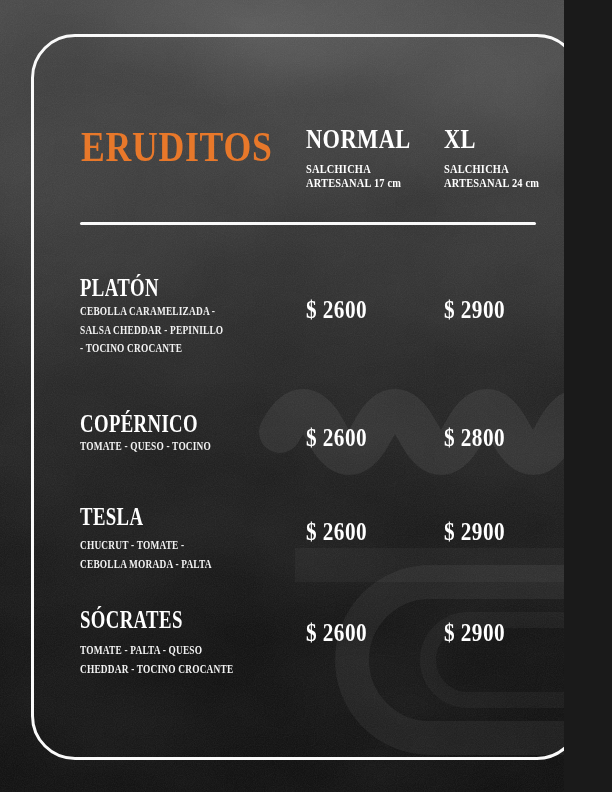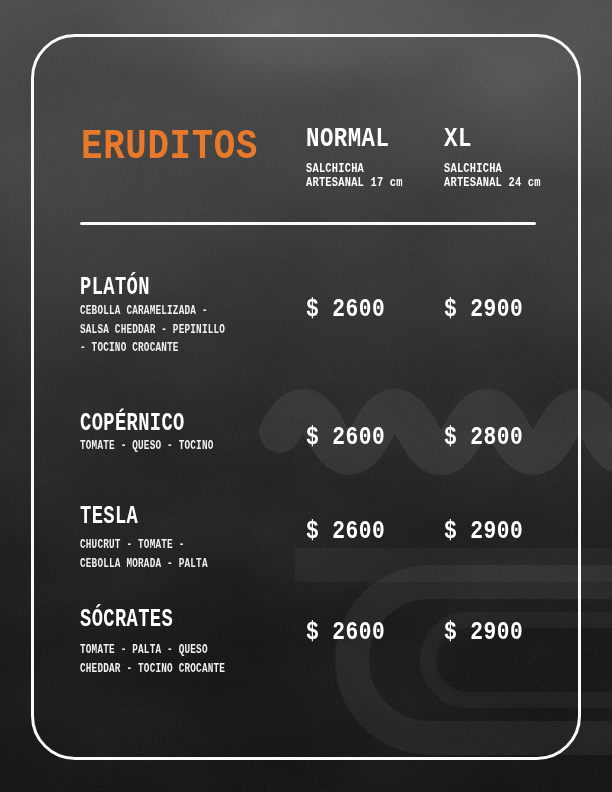--- a/index.html
+++ b/index.html
@@ -1,22 +1,22 @@
 <!DOCTYPE html>
 <html><head>
 <meta charset="utf-8">
 <style>
   * { margin: 0; padding: 0; box-sizing: border-box; }
   html, body { background: #1a1a1a; }
   .page {
     position: relative;
-    width: 612px; height: 792px;
+    width: 564px; height: 792px;
     overflow: hidden;
     background: #2e2e2e;
-    font-family: Liberation Mono, monospace;
+    font-family: Liberation Serif, serif;
     font-weight: bold;
   }
   
   .bg {
     position: absolute; inset: 0;
     background:
       radial-gradient(ellipse 280px 120px at 45% 3%, rgba(255,255,255,0.10), transparent 70%),
       radial-gradient(ellipse 320px 170px at 82% 10%, rgba(255,255,255,0.08), transparent 70%),
       radial-gradient(ellipse 240px 220px at 12% 26%, rgba(255,255,255,0.05), transparent 70%),
       radial-gradient(ellipse 300px 140px at 100% 34%, rgba(255,255,255,0.045), transparent 70%),

